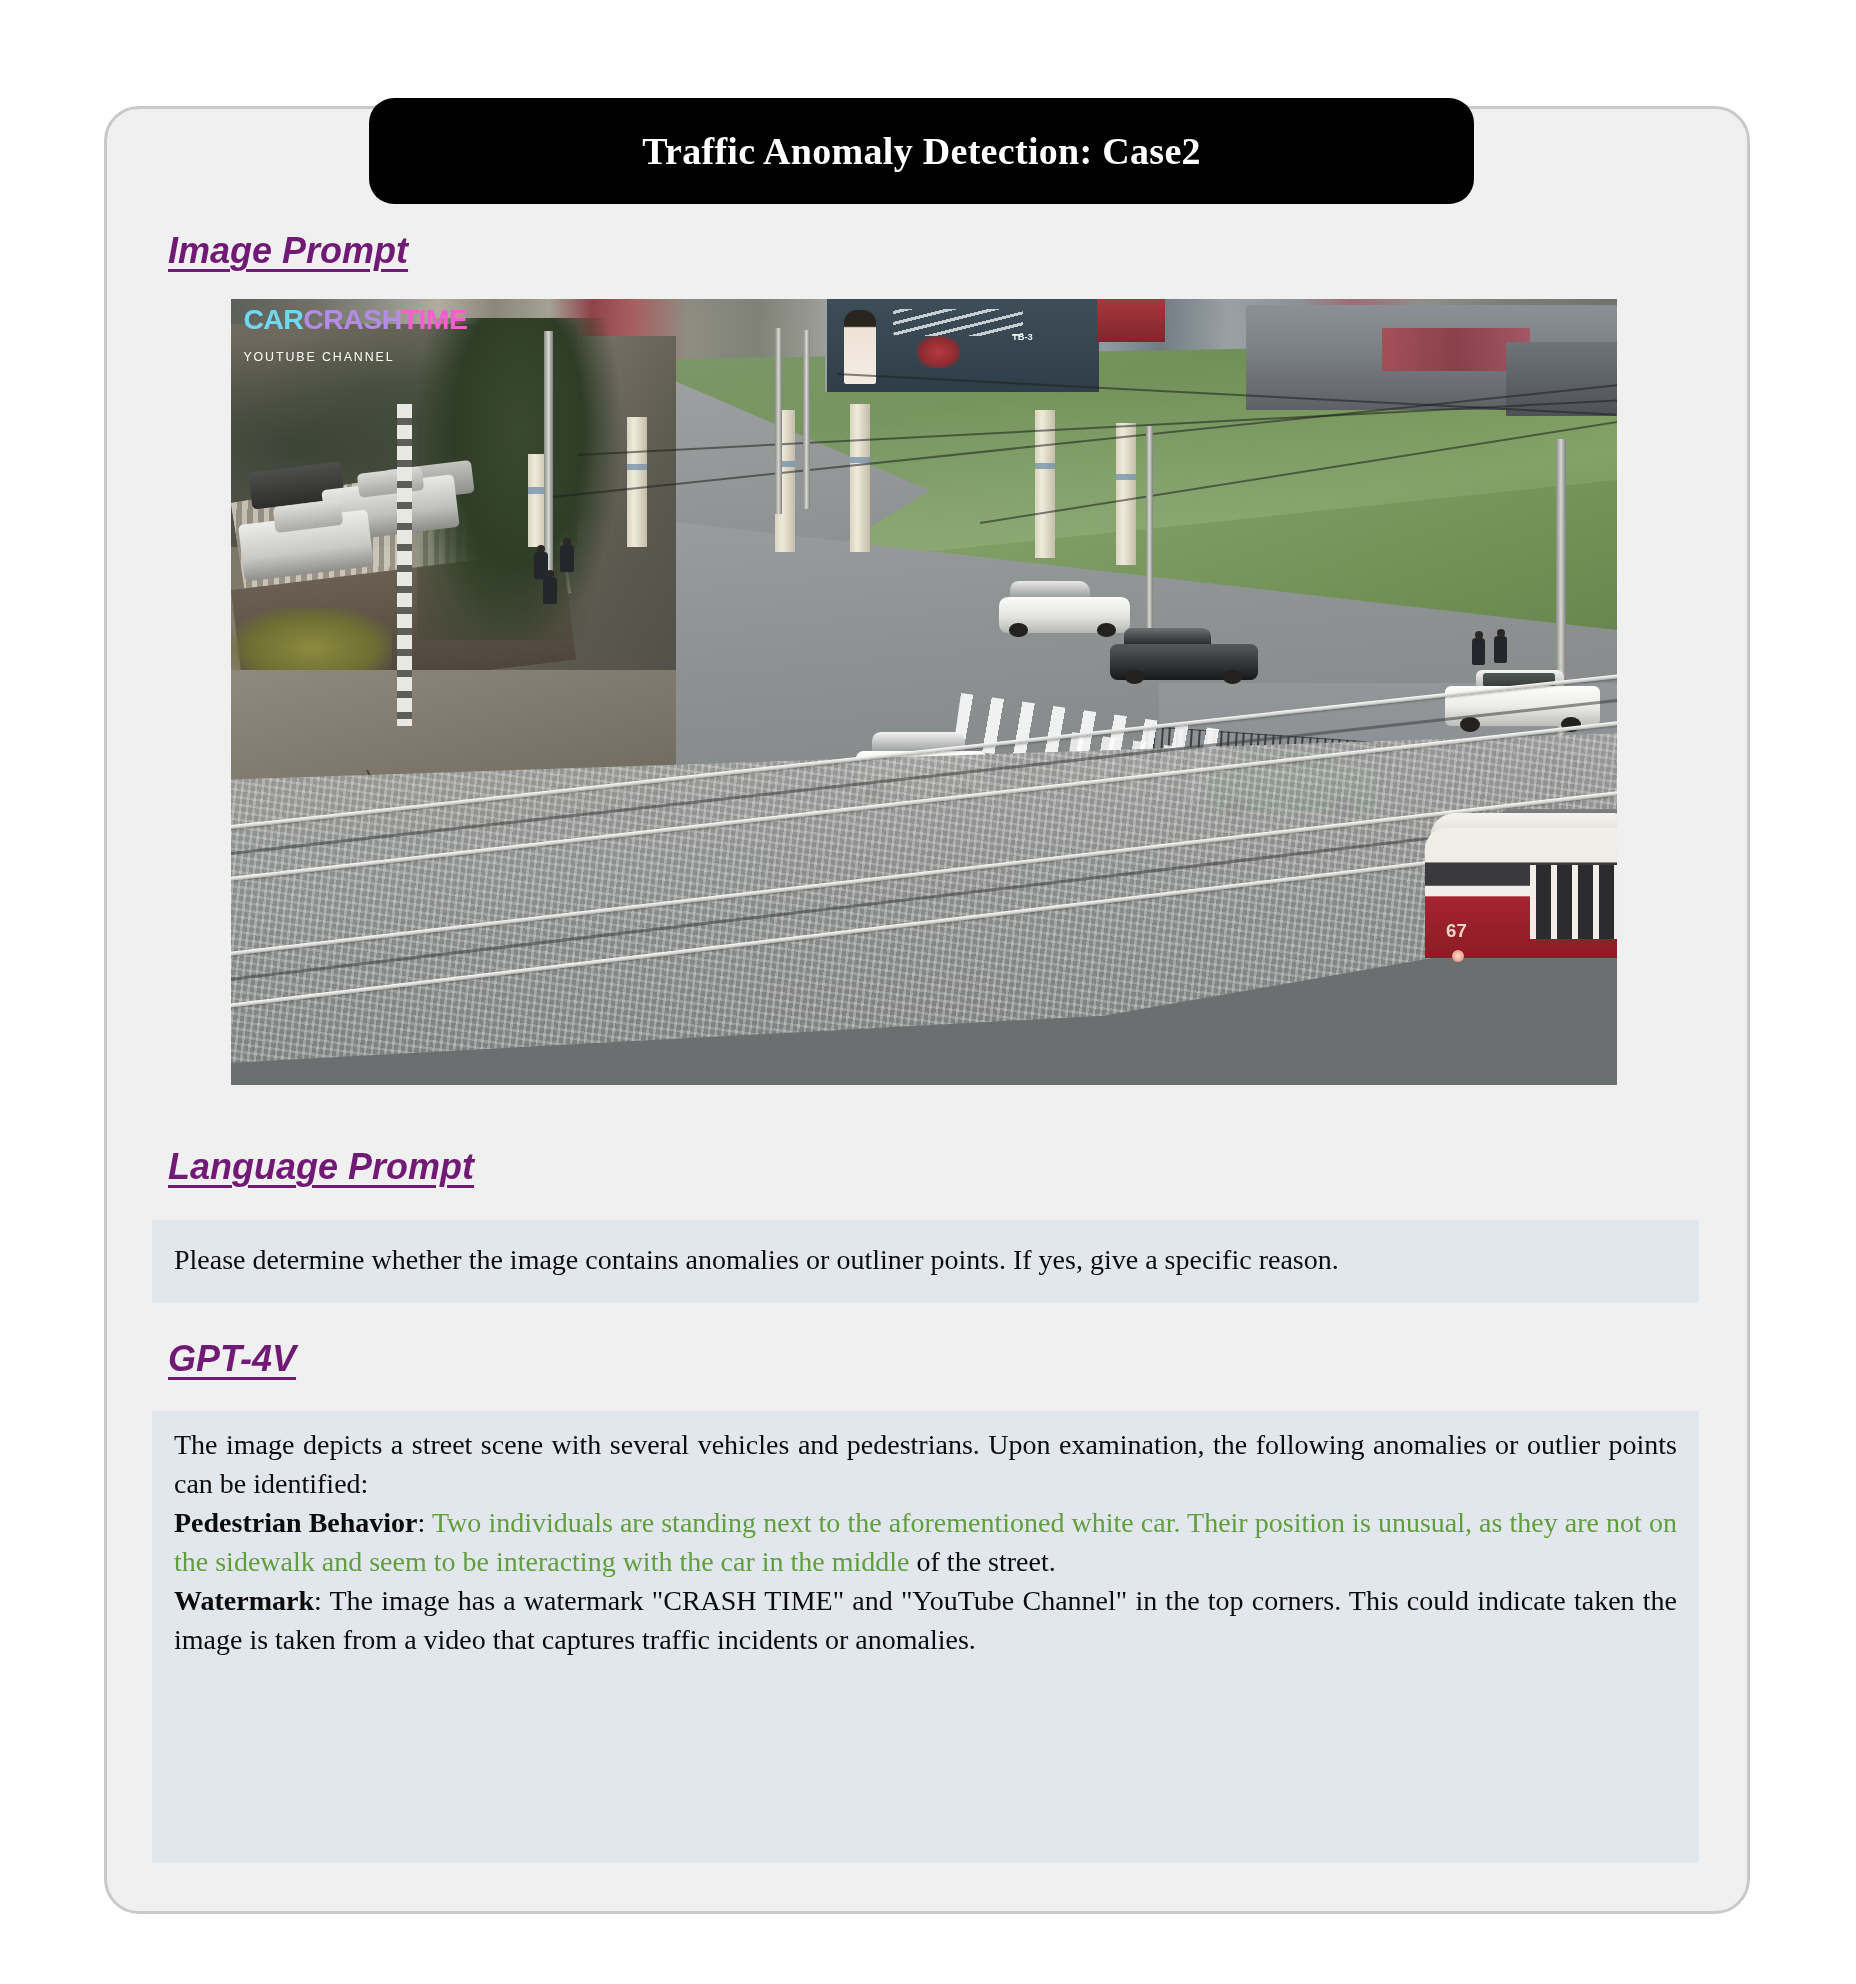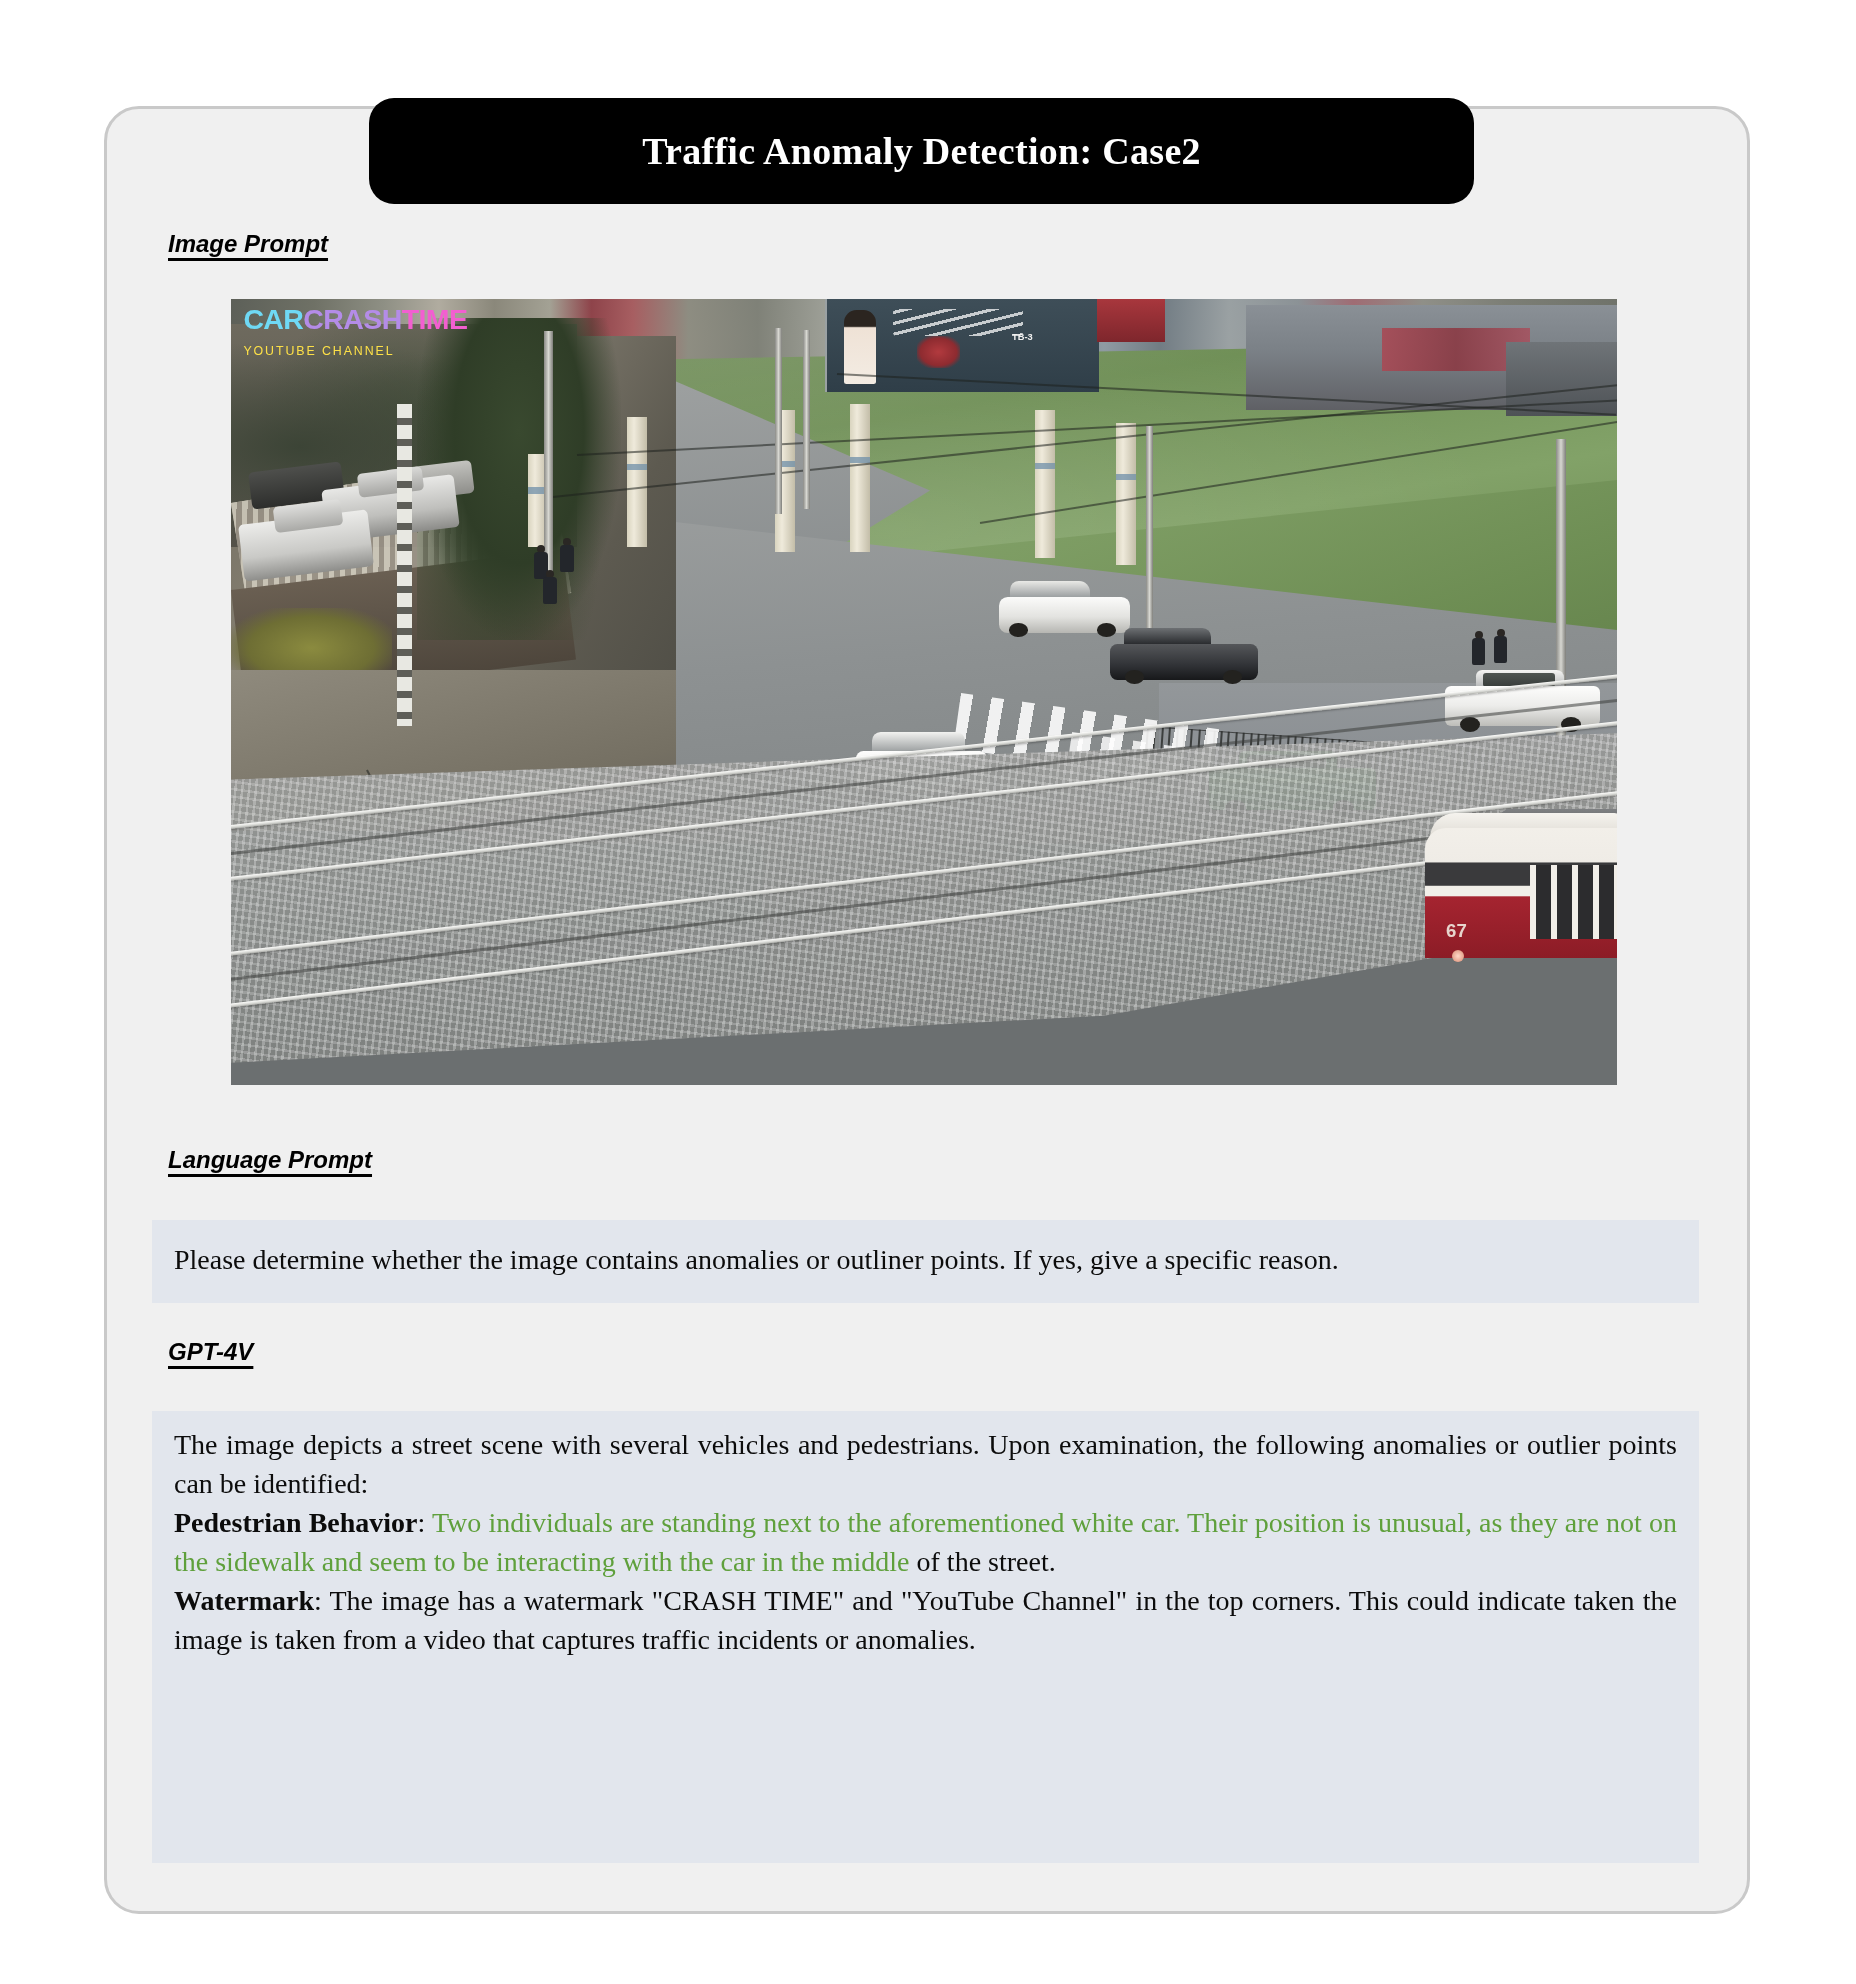--- a/index.html
+++ b/index.html
@@ -50,22 +50,22 @@
     letter-spacing: 0.3px;
     white-space: nowrap;
   }
 
   
   .section-head {
     position: absolute;
     font-family: "Liberation Sans", sans-serif;
     font-weight: bold;
     font-style: italic;
-    font-size: 24px;
-    color: #000000;
+    font-size: 36px;
+    color: #701a75;
     text-decoration: underline;
     text-decoration-thickness: 3.1px;
     text-underline-offset: 6.2px;
     white-space: nowrap;
   }
   #head-image   { left: 168px; top: 230px; }
   #head-language{ left: 168px; top: 1146px; }
   #head-gpt     { left: 168px; top: 1338px; }
 
   
@@ -376,23 +376,23 @@
     font: bold 28.5px "Liberation Sans", sans-serif;
     letter-spacing: -0.6px;
     line-height: 28.5px;
     white-space: nowrap;
   }
   #wm-main .c1 { color:#6fd9f5; }
   #wm-main .c2 { color:#b48ce8; }
   #wm-main .c3 { color:#f25fd0; }
   #wm-sub {
     font: 500 12.4px "Liberation Sans", sans-serif;
-    color: #fde047;
+    color: #ffffff;
     letter-spacing: 1.9px;
-    margin-top: 10px;
+    margin-top: 16px;
     white-space: nowrap;
   }
 
   
   .textbox {
     position: absolute;
     background: #e2e6ed;
     box-sizing: border-box;
   }
   #lang-box {

